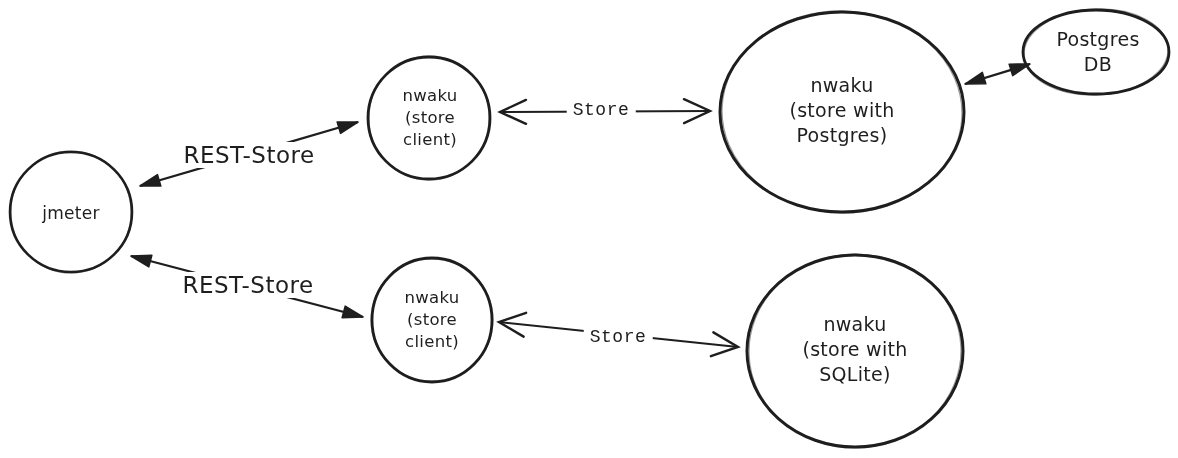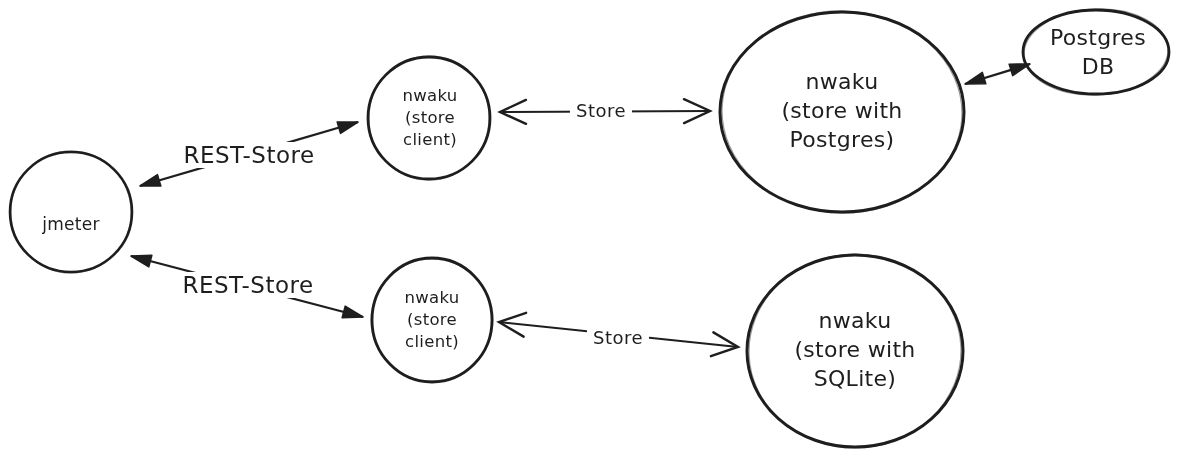--- a/index.html
+++ b/index.html
@@ -17,33 +17,33 @@
     transform: translate(-50%, -50%);
     text-align: center;
     white-space: pre-line;
     color: var(--stroke, #1e1e1e);
     font-size: 17px;
     line-height: 1.32;
     letter-spacing: 0.3px;
     pointer-events: none;
   }
   .node-label.small { font-size: 16.5px; }
-  .node-label.big { font-size: 22px; }
+  .node-label.big { font-size: 19px; }
   .edge-label {
     position: absolute;
     transform: translate(-50%, -50%);
     background: var(--bg, #ffffff);
     padding: 0 6px;
     color: var(--stroke, #1e1e1e);
     font-size: 23px;
     letter-spacing: 0.5px;
     white-space: nowrap;
     pointer-events: none;
   }
-  .edge-label.store { font-size: 18px; }
+  .edge-label.store { font-size: 18px; font-family: Liberation Mono, monospace; }
 </style>
 </head>
 <body>
 
 <div class="canvas">
 
   <svg class="shapes-layer" width="1178" height="458" viewBox="0 0 1178 458">
     <defs>
       <marker id="headFilled" markerUnits="userSpaceOnUse" markerWidth="24" markerHeight="18" refX="22" refY="9" orient="auto-start-reverse">
         <path d="M2,3 L22,9 L2,15 Z" fill="var(--stroke,#1e1e1e)" stroke="var(--stroke,#1e1e1e)" stroke-width="1.5" stroke-linejoin="round"></path>
@@ -78,21 +78,21 @@
       <ellipse cx="855" cy="351" rx="106" ry="97" fill="none" stroke="var(--stroke,#1e1e1e)" stroke-width="1.2" opacity="0.45" transform="rotate(-2 855 351)"></ellipse>
     </g>
 
     <line x1="140" y1="186" x2="358" y2="122" stroke="var(--stroke,#1e1e1e)" stroke-width="2.3" marker-start="url(#headFilled)" marker-end="url(#headFilled)"></line>
     <line x1="500" y1="112" x2="710" y2="111" stroke="var(--stroke,#1e1e1e)" stroke-width="2" marker-start="url(#headOpen)" marker-end="url(#headOpen)"></line>
     <line x1="965" y1="84" x2="1030" y2="64" stroke="var(--stroke,#1e1e1e)" stroke-width="2.3" marker-start="url(#headFilled)" marker-end="url(#headFilled)"></line>
     <line x1="131" y1="256" x2="363" y2="317" stroke="var(--stroke,#1e1e1e)" stroke-width="2.3" marker-start="url(#headFilled)" marker-end="url(#headFilled)"></line>
     <line x1="499" y1="322" x2="738" y2="347" stroke="var(--stroke,#1e1e1e)" stroke-width="2" marker-start="url(#headOpen)" marker-end="url(#headOpen)"></line>
   </svg>
 
-  <div class="node-label" style="left:71px; top:224px;">jmeter</div>
+  <div class="node-label" style="left:71px; top:213px;">jmeter</div>
   <div class="node-label small" style="left:430px; top:118px;">nwaku
 (store
 client)</div>
   <div class="node-label big" style="left:842px; top:111px;">nwaku
 (store with
 Postgres)</div>
   <div class="node-label big" style="left:1098px; top:52px;">Postgres
 DB</div>
   <div class="node-label small" style="left:432px; top:320px;">nwaku
 (store

